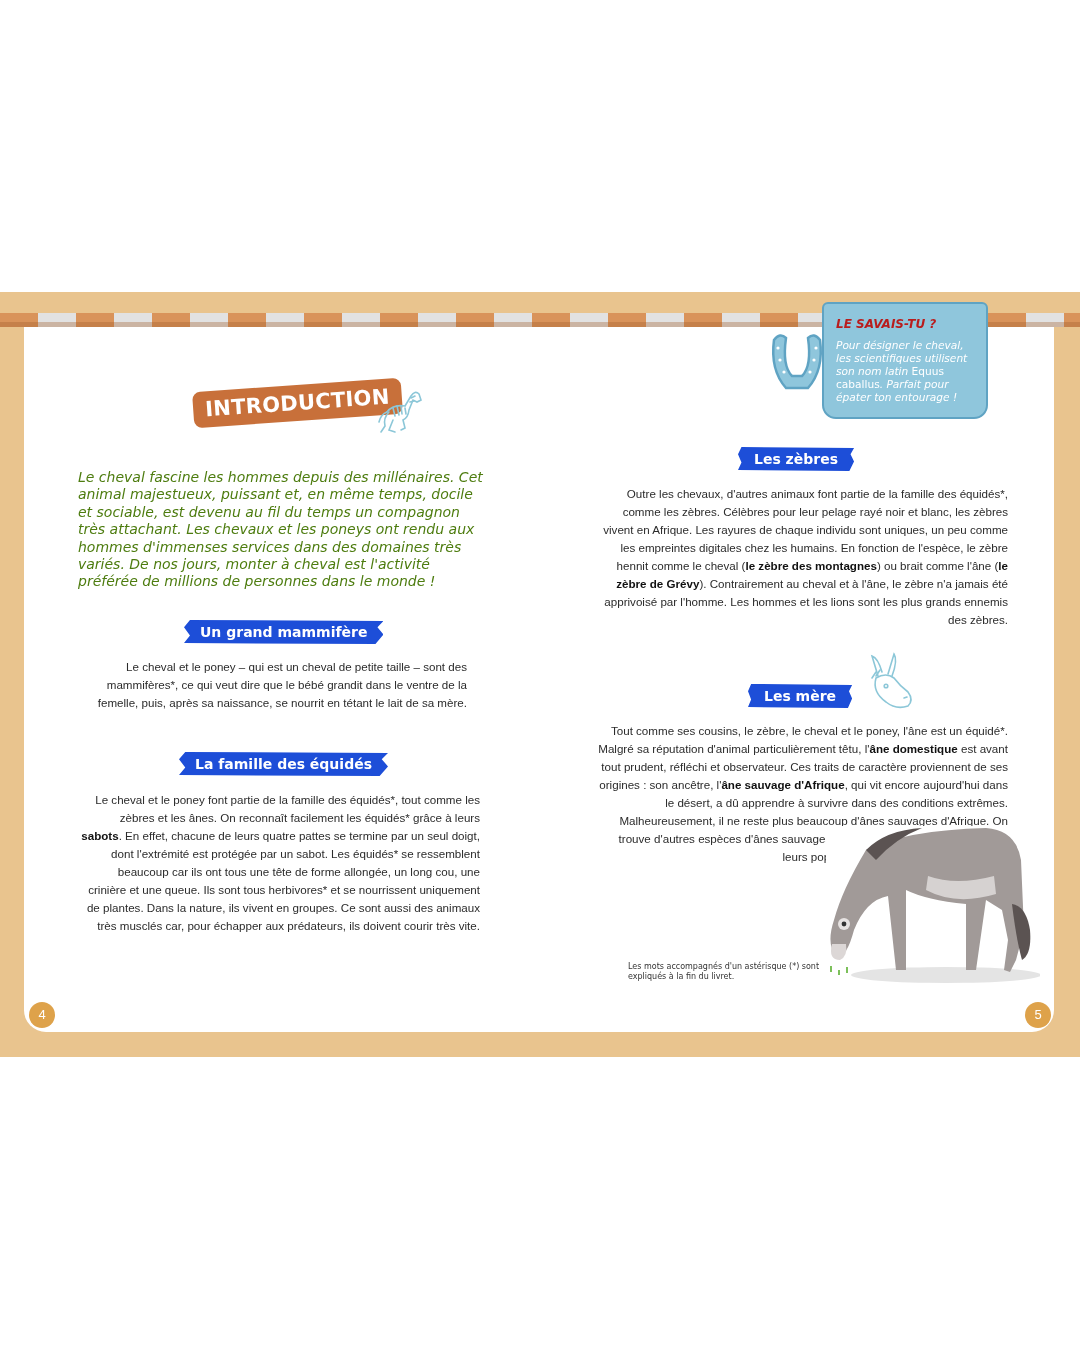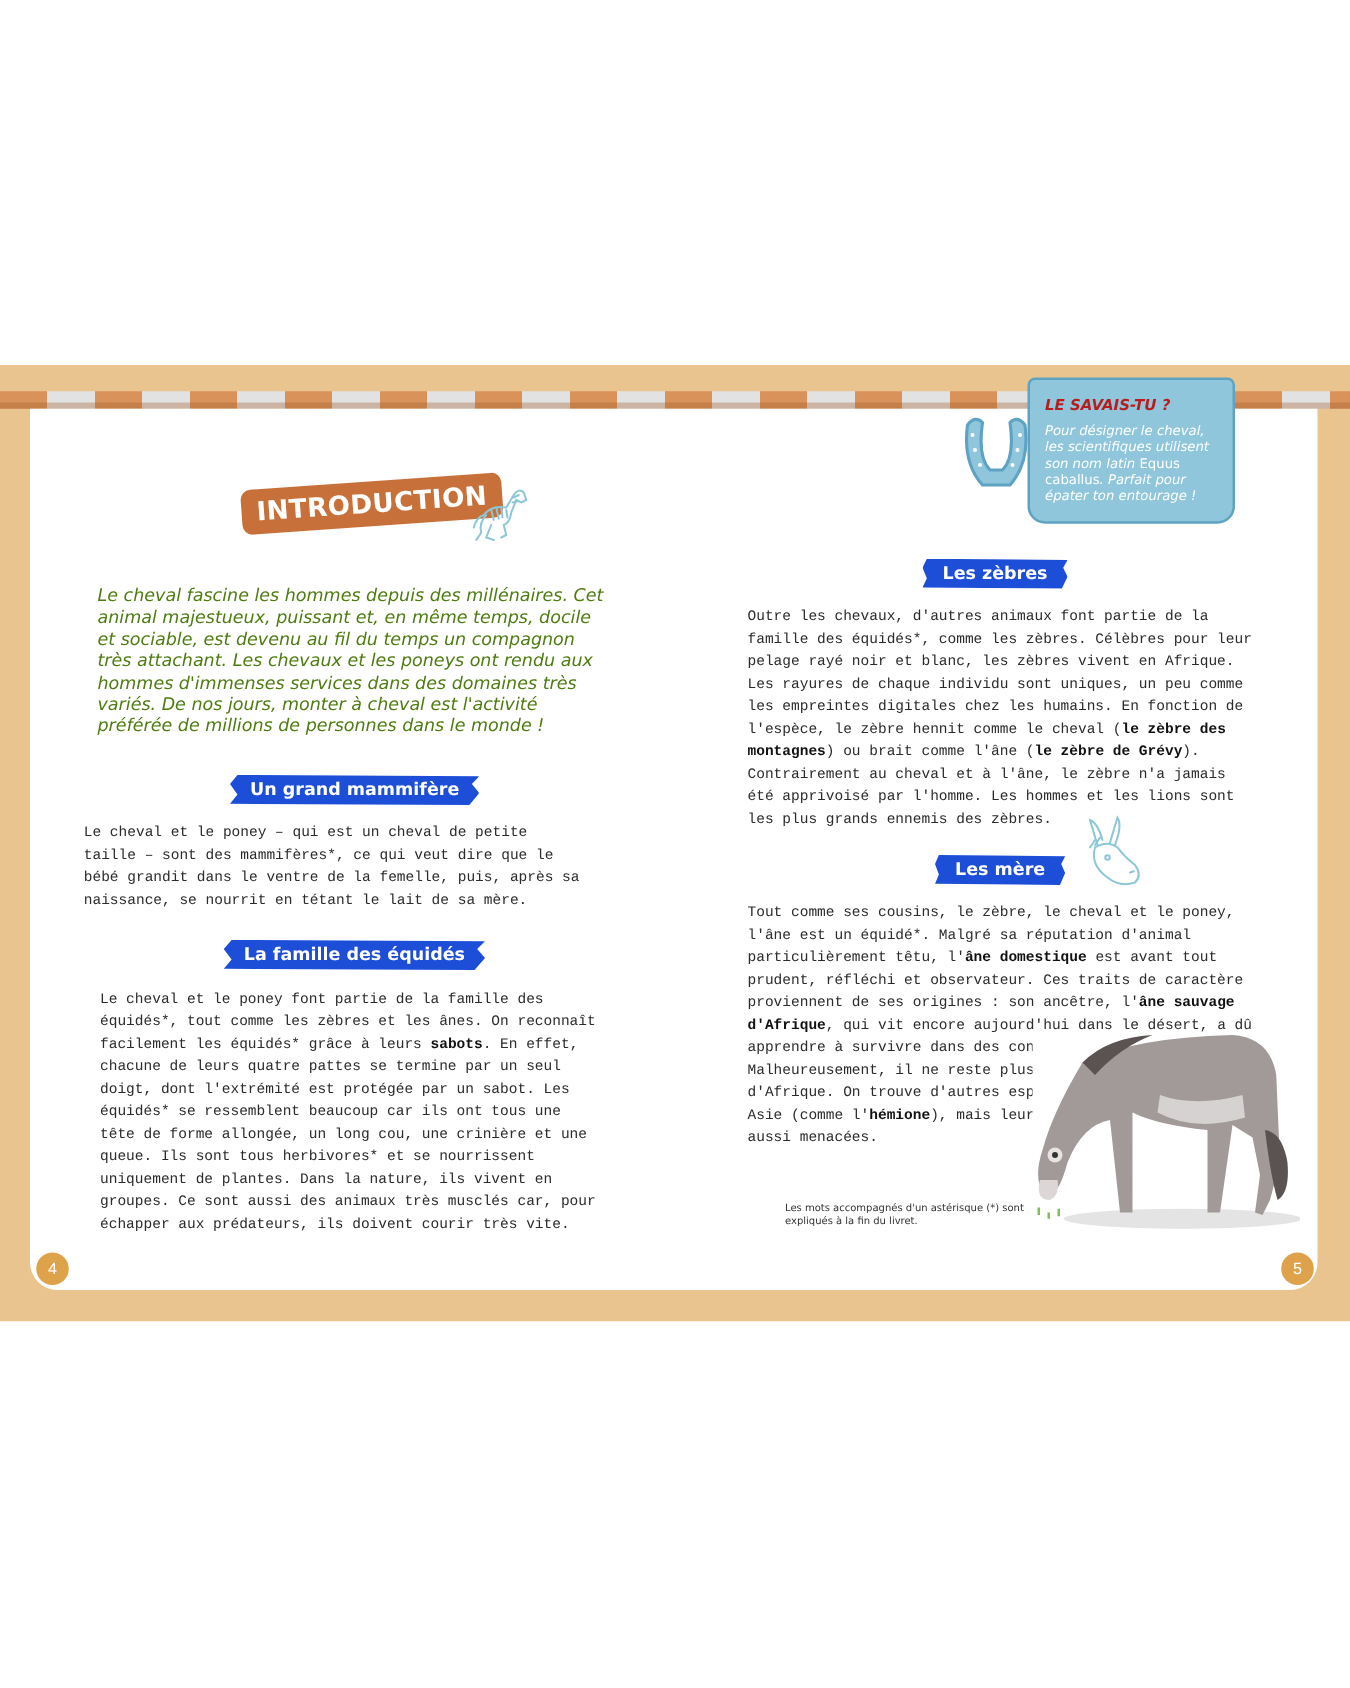--- a/index.html
+++ b/index.html
@@ -9,21 +9,21 @@
     background:repeating-linear-gradient(90deg,#d9935a 0 38px,#e2e2e2 38px 76px);
     box-shadow:inset 0 -5px 0 rgba(160,95,45,0.35);}
   .page{position:absolute;top:327px;height:705px;background:#ffffff;}
   .page.left{left:24px;width:516px;border-bottom-left-radius:22px;}
   .page.right{left:540px;width:514px;border-bottom-right-radius:22px;}
   .intro-badge{position:absolute;left:193px;top:385px;padding:6px 12px;background:#c8703a;color:#fff;
     font-family:"DejaVu Sans",sans-serif;font-weight:bold;font-size:21px;letter-spacing:0.3px;border-radius:8px;transform:rotate(-4deg);}
   .lead{position:absolute;left:78px;top:469px;width:408px;text-align:left;color:#4d7c0f;font-style:italic;font-size:14px;line-height:17.4px;font-family:"DejaVu Sans",sans-serif;}
   .tag{position:absolute;padding:4px 16px;background:#1d4ed8;color:#fff;font-family:"DejaVu Sans",sans-serif;font-weight:bold;font-size:14px;
     clip-path:polygon(3% 0,100% 4%,97% 30%,100% 60%,96% 100%,0 96%,3% 65%,0 30%);}
-  .body-text{position:absolute;font-size:11.6px;line-height:18px;color:#2b2b2b;font-family:Liberation Mono, monospace;}
+  .body-text{position:absolute;font-size:11.6px;line-height:18px;color:#2b2b2b;font-family:Liberation Sans, sans-serif;text-align:right;}
   .body-text b{font-weight:bold;color:#111;}
   .note{position:absolute;left:628px;top:962px;font-size:8px;line-height:10px;color:#333;font-family:"DejaVu Sans",sans-serif;width:210px;}
   .pnum{position:absolute;width:26px;height:26px;border-radius:50%;background:#dea24a;color:#fff;font-size:13px;text-align:center;line-height:26px;}
   .savais{position:absolute;left:822px;top:302px;width:166px;height:117px;background:#8fc6dc;border:2px solid #5fa3c3;border-radius:6px 6px 14px 14px;box-sizing:border-box;}
   .savais-title{position:absolute;left:836px;top:317px;color:#b91c1c;font-weight:bold;font-style:italic;font-size:12px;font-family:"DejaVu Sans",sans-serif;}
   .savais-text{position:absolute;left:836px;top:339px;width:145px;color:#fff;font-style:italic;font-size:10.6px;line-height:13px;font-family:"DejaVu Sans",sans-serif;}
   .savais-text i.nf{font-style:normal;}
   .icon{position:absolute;}
 </style>
 </head>

